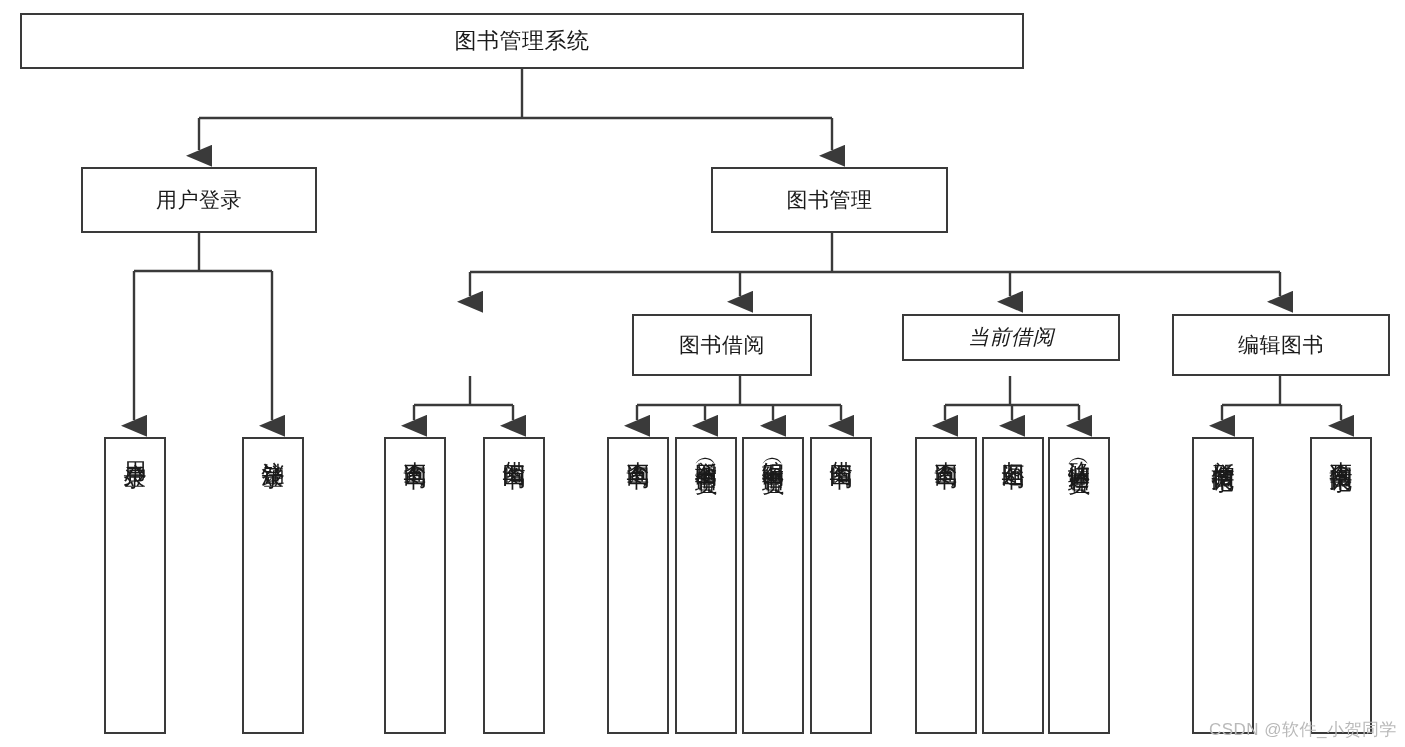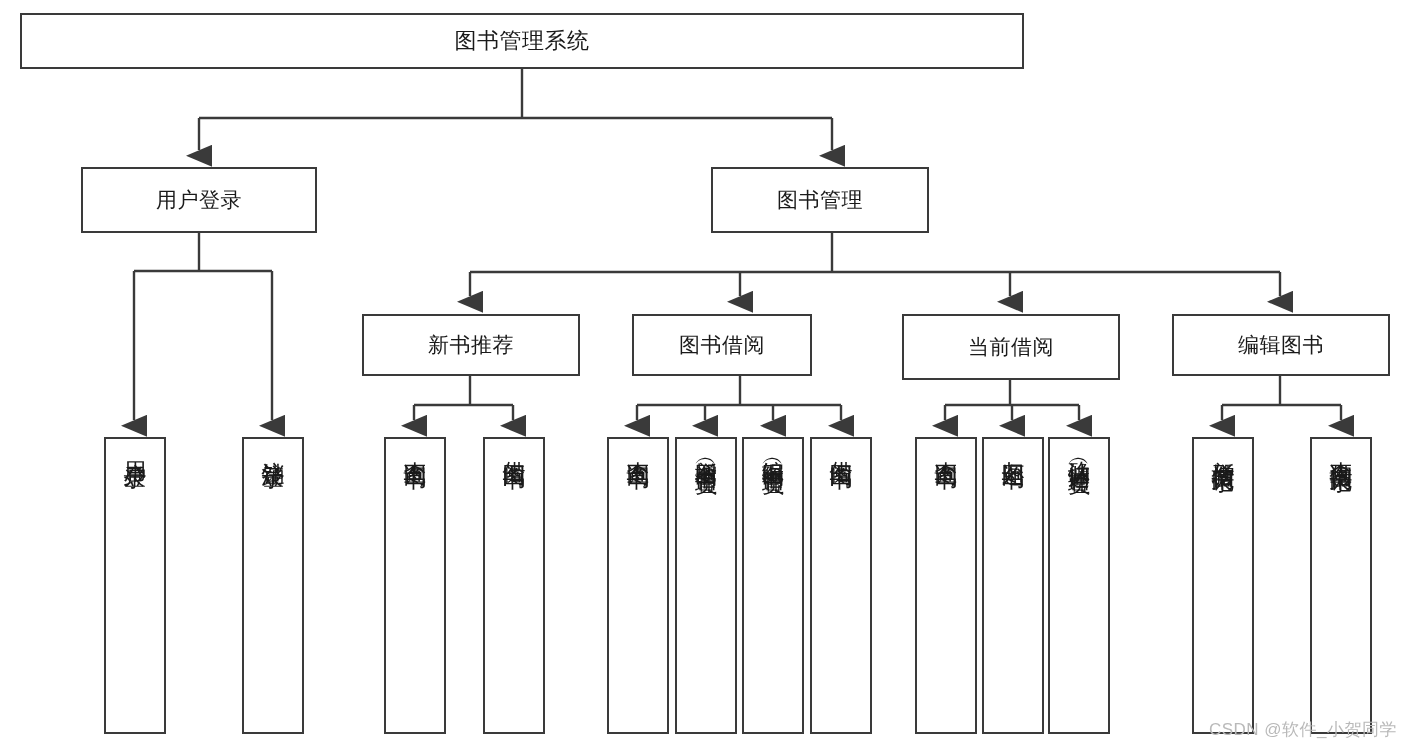--- a/index.html
+++ b/index.html
@@ -132,31 +132,28 @@
     </g>
   </svg>
 
   <div class="node horiz root" style="left:20px; top:13px; width:1004px; height:56px;">
     <span class="label">图书管理系统</span>
   </div>
 
   <div class="node horiz" style="left:81px; top:167px; width:236px; height:66px;">
     <span class="label">用户登录</span>
   </div>
-  <div class="node horiz" style="left:711px; top:167px; width:218px; height:66px;">
+  <div class="node horiz" style="left:711px; top:167px; width:237px; height:66px;">
     <span class="label">图书管理</span>
   </div>
 
-  <div class="node horiz" style="left:362px; top:314px; width:218px; height:62px;">
-    <span class="label">新书推荐</span>
-  </div>
   <div class="node horiz" style="left:632px; top:314px; width:180px; height:62px;">
     <span class="label">图书借阅</span>
   </div>
-  <div class="node horiz" style="left:902px; top:314px; width:218px; height:66px;">
+  <div class="node horiz" style="left:902px; top:314px; width:218px; height:47px;font-style:italic;">
     <span class="label">当前借阅</span>
   </div>
   <div class="node horiz" style="left:1172px; top:314px; width:218px; height:62px;">
     <span class="label">编辑图书</span>
   </div>
 
   <div class="node vert" style="left:104px; top:437px; width:62px; height:297px;">
     <span class="label">用户登录</span>
   </div>
   <div class="node vert" style="left:242px; top:437px; width:62px; height:297px;">

